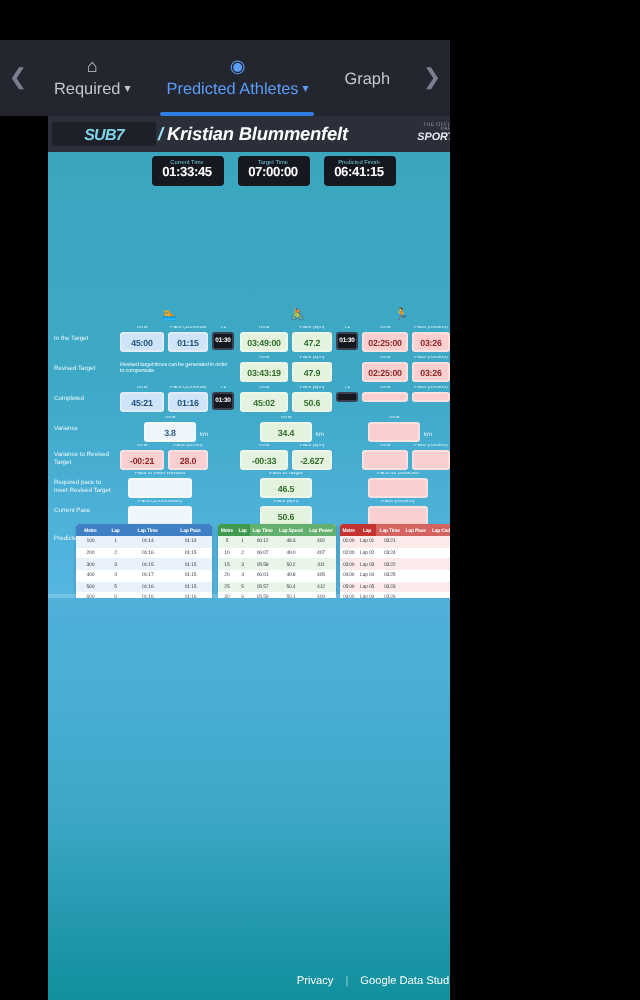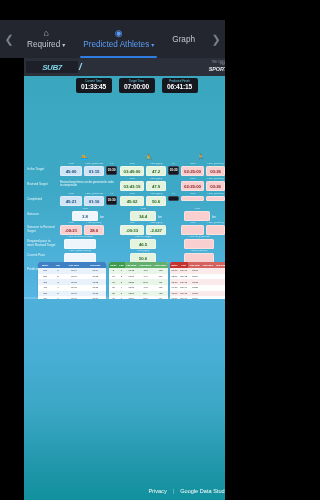--- a/index.html
+++ b/index.html
@@ -210,20 +210,21 @@
   </div>
   <div class="nav-arrow">❯</div>
 </div>
 
 <div class="report">
   <div class="page-bg"></div>
 
   <div class="athlete-band">
     <div class="logo-sub7">SUB7</div>
     <span class="logo-slash">/</span>
+    <span class="athlete-name">Kristian Blummenfelt</span>
     <div class="sponsor">
       <span class="sp-top">THE OFFICIAL TIMING PARTNER</span>
       <span class="sp-main">SPORTSCAST</span>
     </div>
   </div>
 
   <div class="time-row">
     <div class="time-chip">
       <span class="t-lab">Current Time</span>
       <span class="t-val">01:33:45</span>

